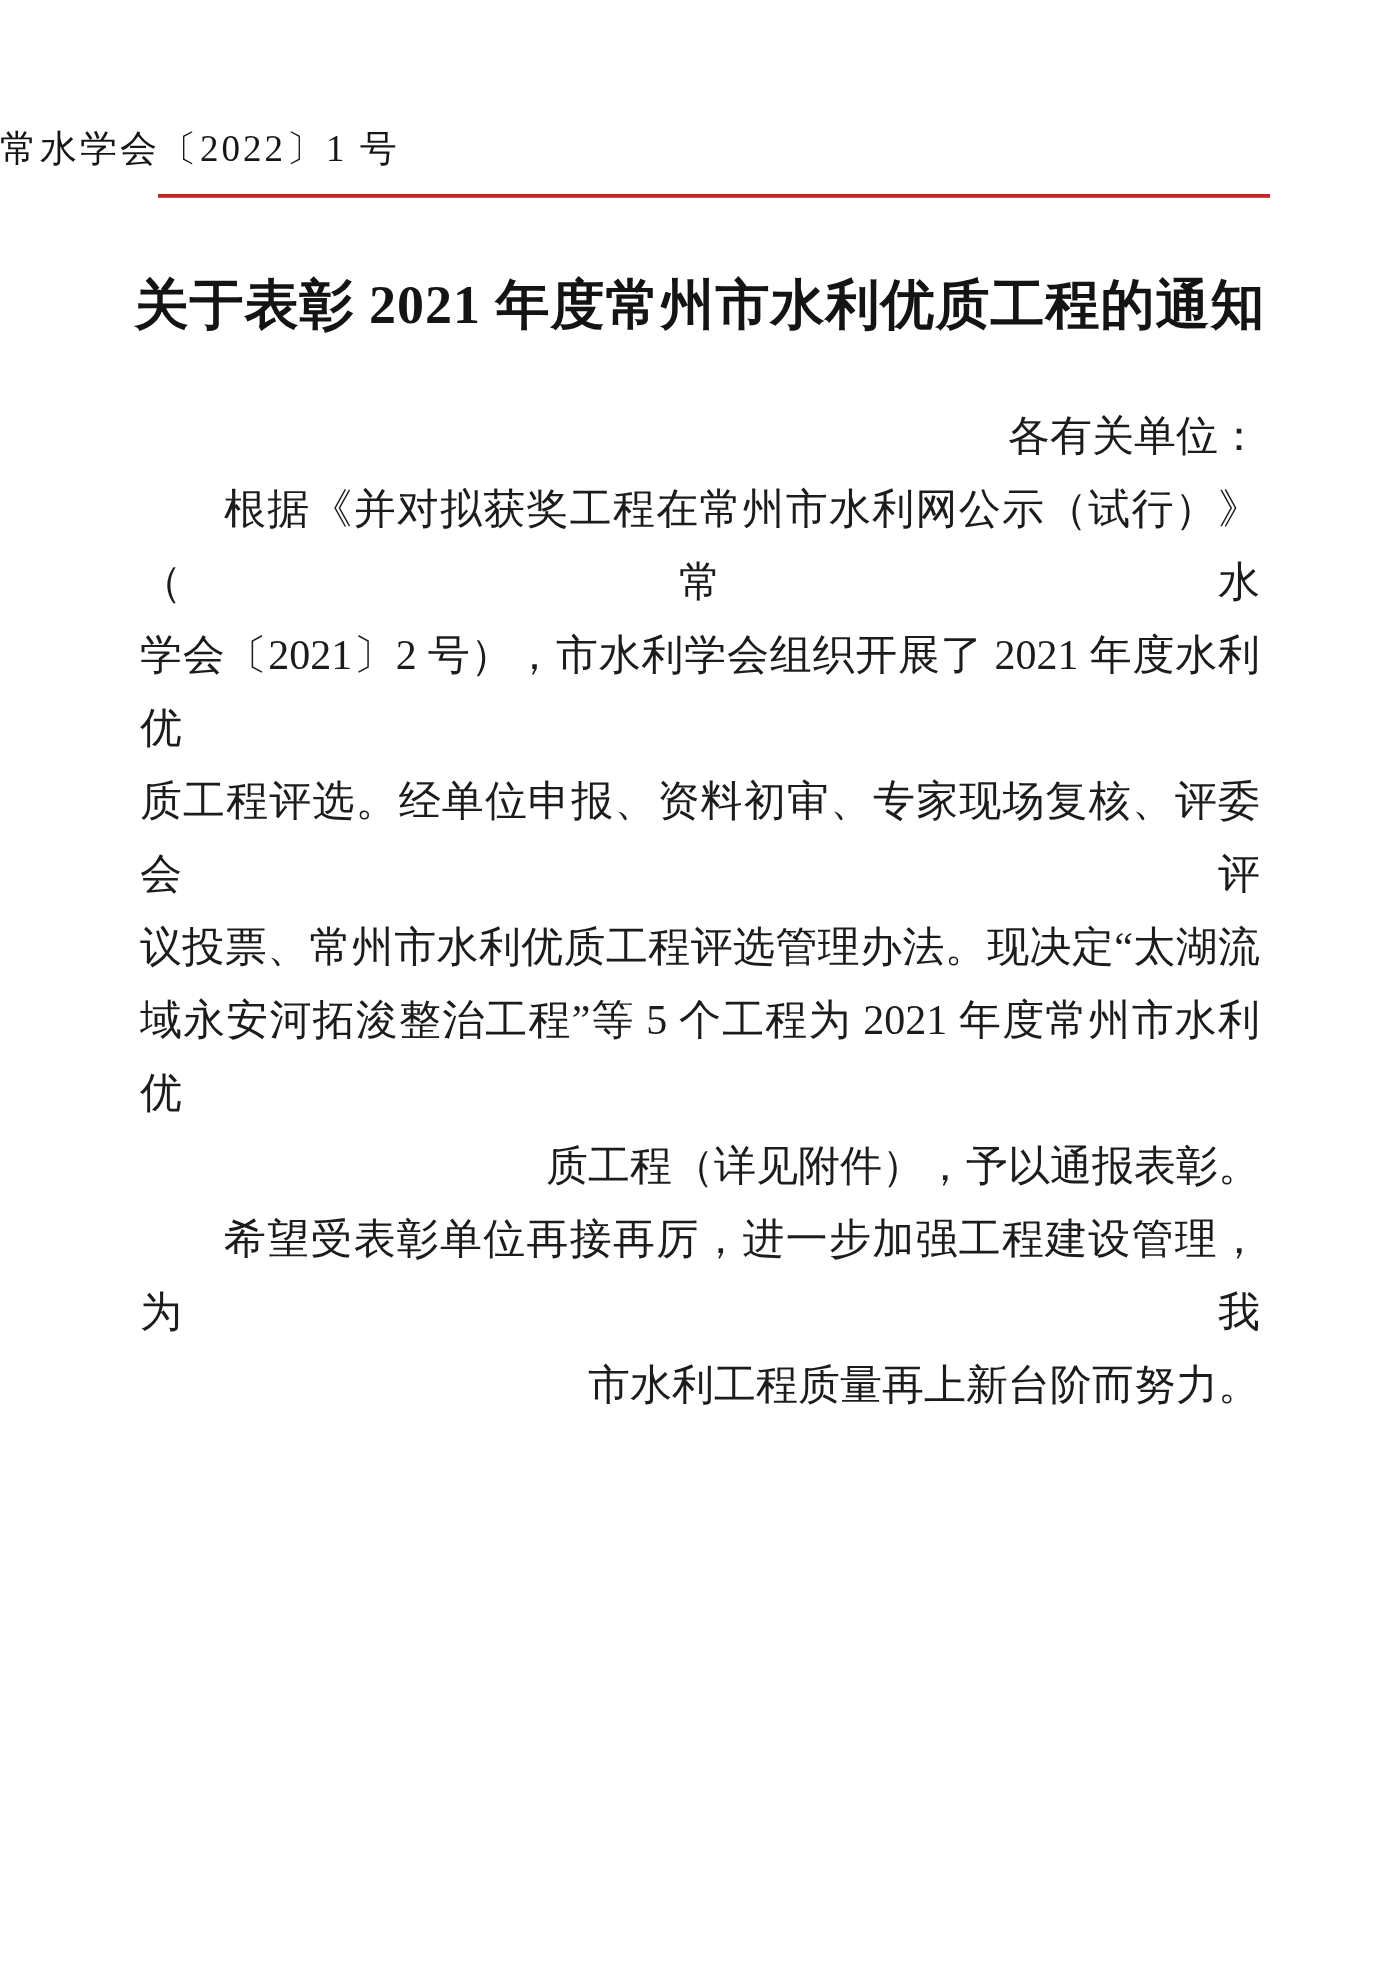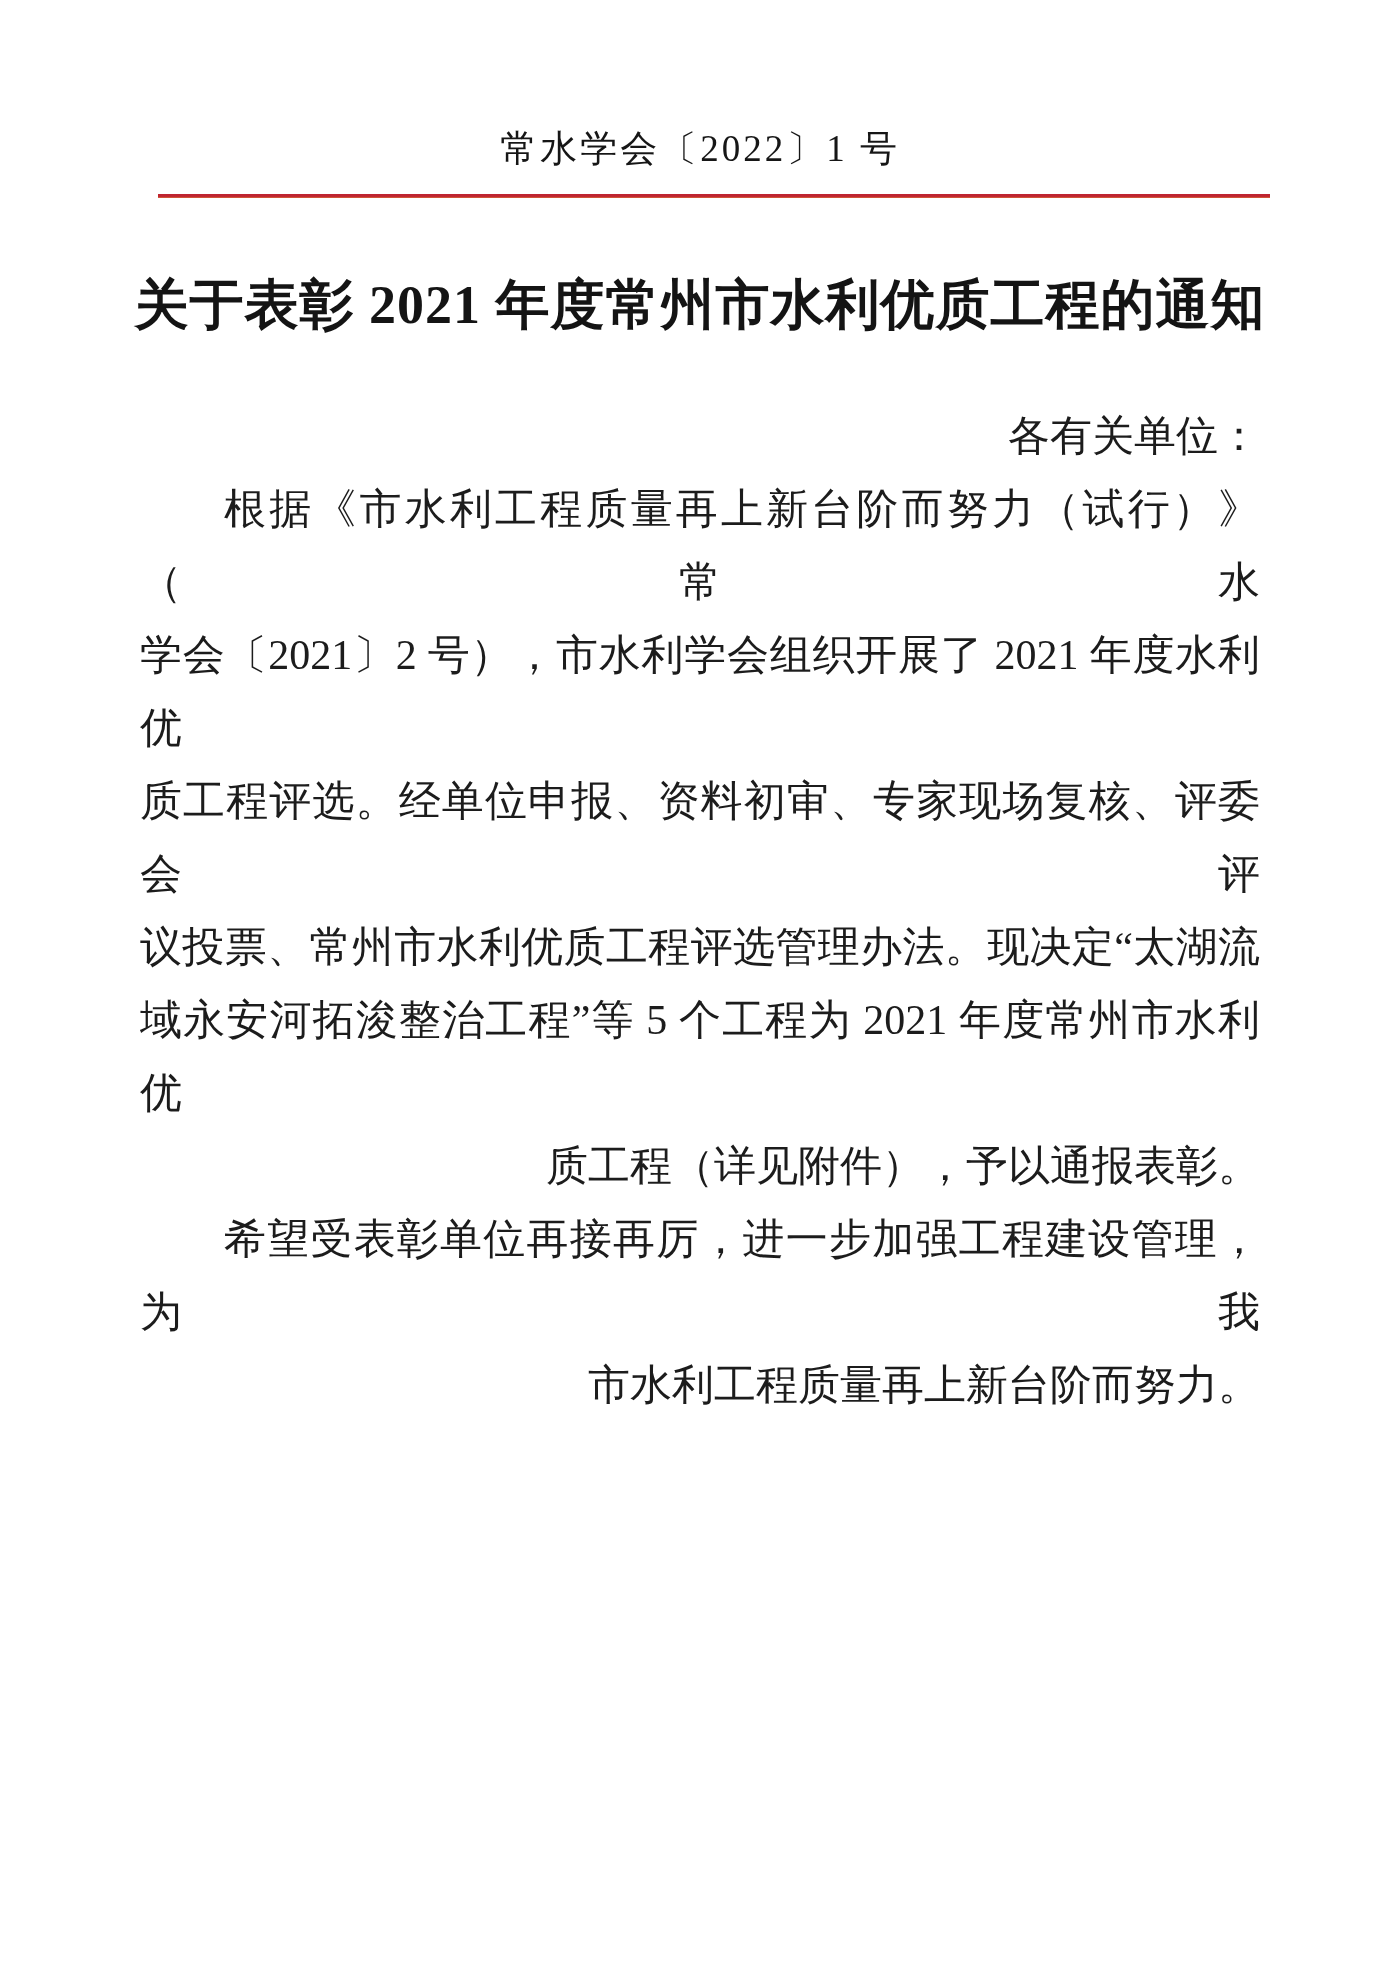--- a/index.html
+++ b/index.html
@@ -19,21 +19,21 @@
     text-align: center;
     font-size: 124px;
     line-height: 1.12;
     font-weight: 900;
     color: var(--header_red, #cf2e28);
     letter-spacing: 8px;
     white-space: nowrap;
   }
   .doc-number {
     margin-top: 126px;
-    text-align: center;
+    text-align: left;
     font-size: 37px;
     line-height: 46px;
     color: #161616;
     letter-spacing: 3px;
   }
   .red-rule {
     margin-top: 22px;
     margin-left: 158px;
     width: 1112px;
     height: 4px;
@@ -66,21 +66,21 @@
 
 
   <div class="doc-number">常水学会〔2022〕1 号</div>
 
   <div class="red-rule"></div>
 
   <div class="notice-title">关于表彰 2021 年度常州市水利优质工程的通知</div>
 
   <div class="body-text">
     <div class="line">各有关单位：</div>
-    <div class="line indent flush">根据《市水利工程质量再上新台阶而努力（试行）》（常水</div>
+    <div class="line indent flush">根据《并对拟获奖工程在常州市水利网公示（试行）》（常水</div>
     <div class="line flush">学会〔2021〕2 号），市水利学会组织开展了 2021 年度水利优</div>
     <div class="line flush">质工程评选。经单位申报、资料初审、专家现场复核、评委会评</div>
     <div class="line flush">议投票、常州市水利优质工程评选管理办法。现决定“太湖流</div>
     <div class="line flush">域永安河拓浚整治工程”等 5 个工程为 2021 年度常州市水利优</div>
     <div class="line">质工程（详见附件），予以通报表彰。</div>
     <div class="line indent flush">希望受表彰单位再接再厉，进一步加强工程建设管理，为我</div>
     <div class="line">市水利工程质量再上新台阶而努力。</div>
 
   </div>
 

